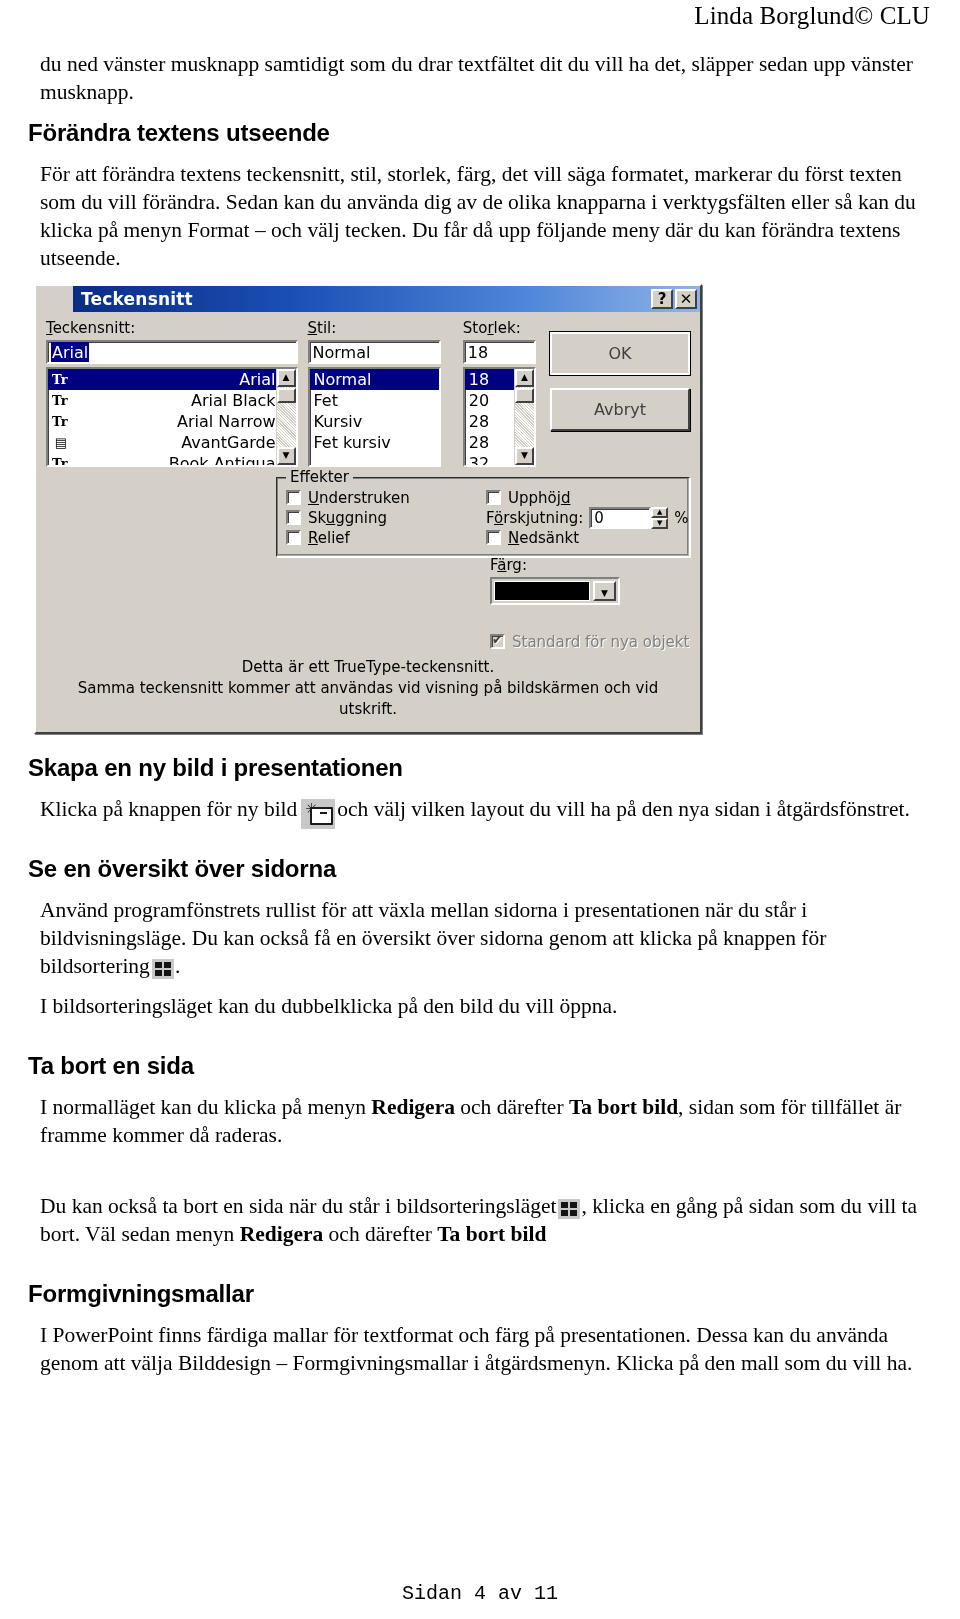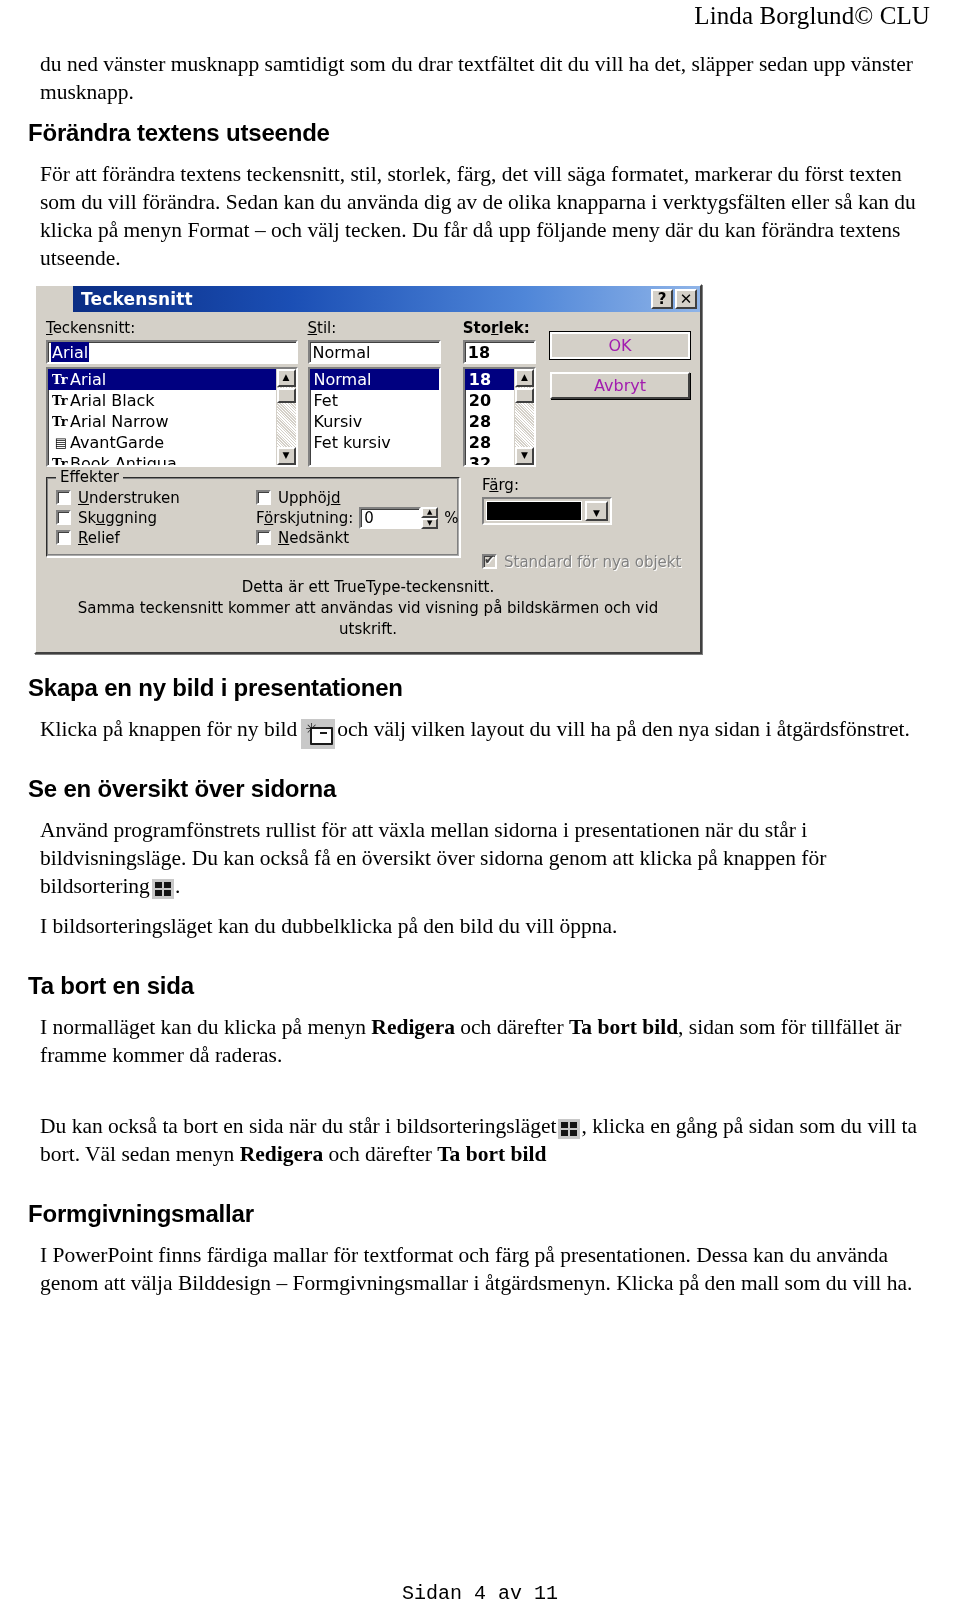--- a/index.html
+++ b/index.html
@@ -151,21 +151,21 @@
     font-family: "DejaVu Sans", sans-serif;
   }
   .dlg-body {
     padding: 8px 10px 6px 10px;
     position: relative;
   }
 
   .row-top { display: flex; align-items: flex-start; }
   .col-font   { width: 268px; }
   .col-style  { width: 142px; margin-left: 10px; }
-  .col-size   { width: 78px;  margin-left: 22px; font-weight: bold; }
+  .col-size   { width: 78px;  margin-left: 22px; }
   .col-btns   { width: 140px; margin-left: 14px; padding-top: 12px; }
 
   .field-label {
     font-size: 15px;
     color: #000;
     margin-bottom: 3px;
     line-height: 17px;
   }
   .field-label u { text-decoration: underline; }
 
@@ -204,20 +204,21 @@
   }
   .listbox .items { flex: 1; overflow: hidden; }
   .li {
     font-size: 16px;
     line-height: 21px;
     height: 21px;
     padding-left: 4px;
     white-space: nowrap;
     display: flex;
     align-items: center;
+    justify-content: space-between;
   }
   .li.sel { background: #000080; color: #ffffff; }
   .li .tt {
     display: inline-block;
     width: 18px;
     font-size: 13px;
     font-weight: bold;
     font-family: "DejaVu Serif", serif;
     flex: none;
   }
@@ -258,39 +259,39 @@
     border: 2px solid #ffffff;
     border-right-color: #404040;
     border-bottom-color: #404040;
     box-sizing: border-box;
     margin-top: 1px;
   }
   .sb-mid { flex: 1; }
 
   .btn {
     width: 140px;
-    height: 27px;
+    height: 43px;
     background: #d4d0c8;
     border: 2px solid #ffffff;
     border-right-color: #404040;
     border-bottom-color: #404040;
     box-shadow: 1px 1px 0 #000000;
     font-size: 16px;
     font-family: "DejaVu Sans", "Liberation Sans", sans-serif;
-    color: #a21caf;
+    color: #404040;
     display: flex;
     align-items: center;
     justify-content: center;
     box-sizing: border-box;
     margin-bottom: 13px;
   }
   .btn.default { border: 2px solid #ffffff; outline: 1px solid #000; outline-offset: 0px; }
 
   
-  .row-bottom { display: flex; margin-top: 10px; align-items: flex-start; }
+  .row-bottom { display: flex; margin-top: 10px; align-items: flex-end; flex-direction: column; }
   .group {
     border: 2px groove #ffffff;
     border-color: #808080 #ffffff #ffffff #808080;
     box-shadow: inset -1px -1px 0 #808080, 1px 1px 0 #ffffff;
     padding: 10px 8px 8px 8px;
     position: relative;
     width: 414px;
     box-sizing: border-box;
   }
   .group > .gl {

